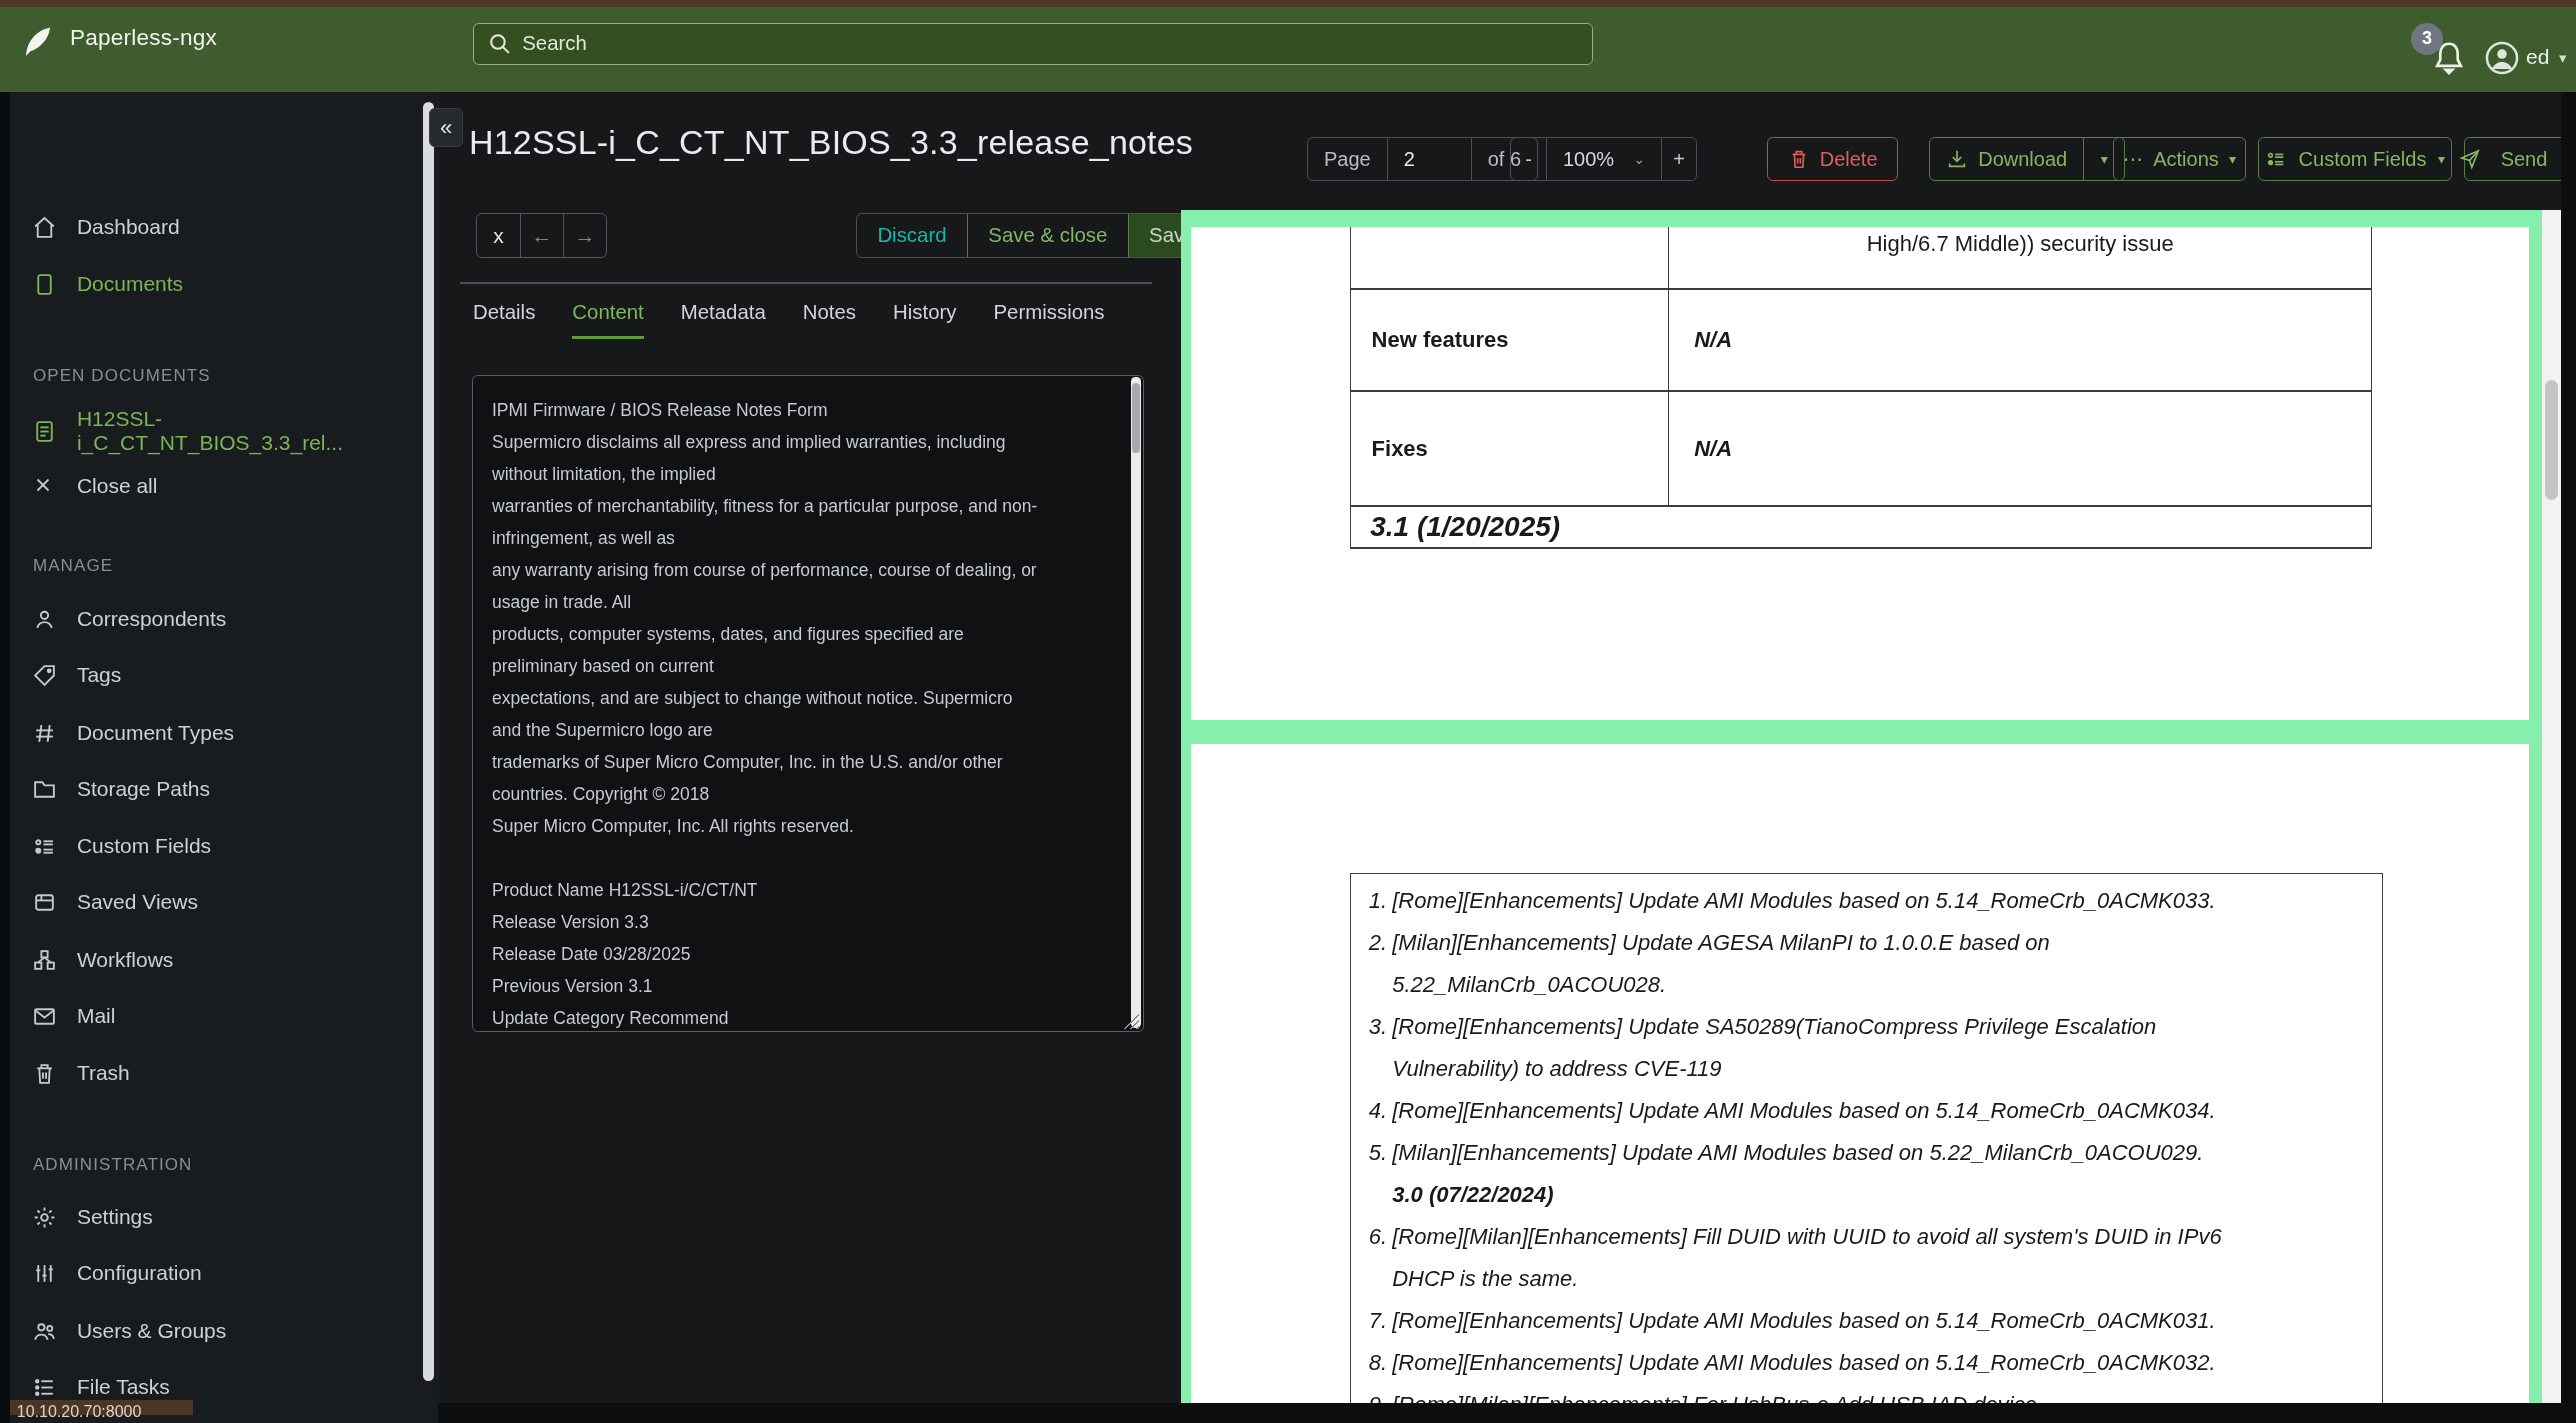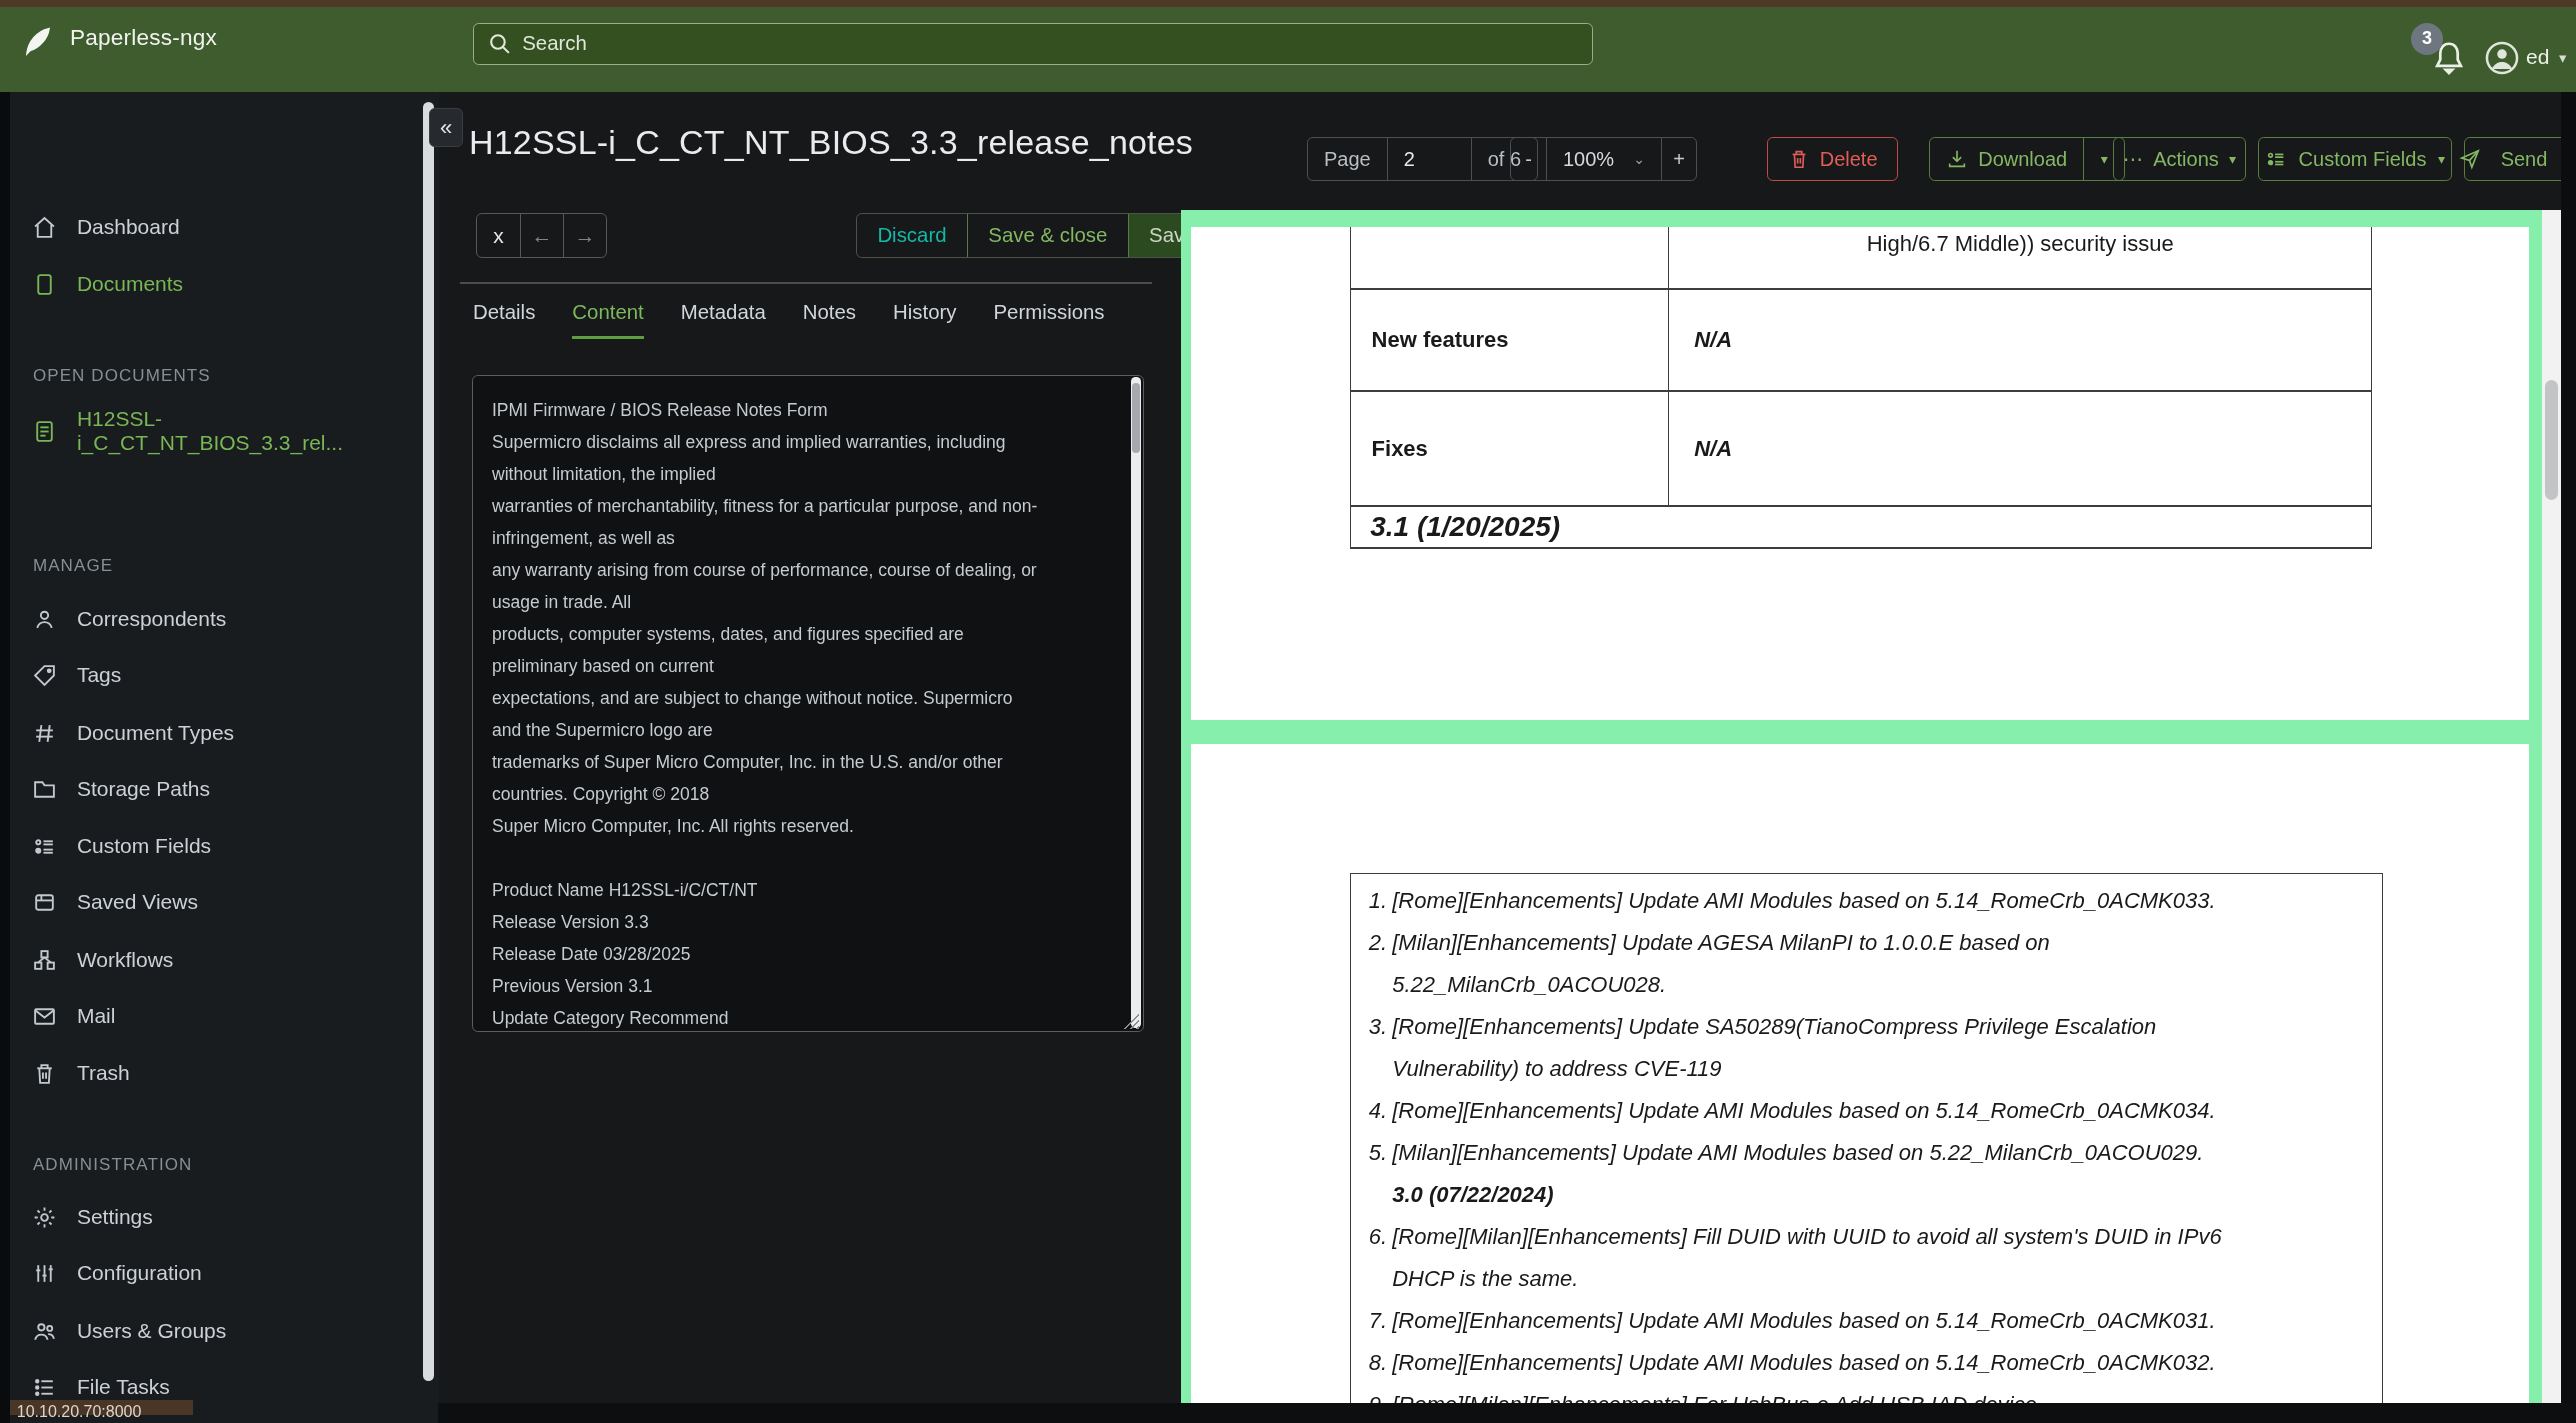--- a/index.html
+++ b/index.html
@@ -174,20 +174,29 @@
   <div class="srow green" style="top:317px">
     <span class="ic">
         <svg viewBox="0 0 24 24" width="25" height="25" fill="none" stroke="currentColor" stroke-width="1.8">
           <rect x="5" y="3" width="14" height="18" rx="2"></rect>
           <line x1="8" y1="8" x2="16" y2="8"></line>
           <line x1="8" y1="12" x2="16" y2="12"></line>
           <line x1="8" y1="16" x2="13" y2="16"></line>
         </svg>
       </span>
     <span>H12SSL-i_C_CT_NT_BIOS_3.3_rel...</span>
+  </div>
+  <div class="srow" style="top:372px">
+    <span class="ic">
+        <svg viewBox="0 0 24 24" width="22" height="22" fill="none" stroke="currentColor" stroke-width="2">
+          <line x1="6" y1="6" x2="18" y2="18"></line>
+          <line x1="18" y1="6" x2="6" y2="18"></line>
+        </svg>
+      </span>
+    <span>Close all</span>
   </div>
 
   <div class="shdr" style="top:459px">MANAGE</div>
 
   <div class="srow" style="top:505px">
     <span class="ic">
         <svg viewBox="0 0 24 24" width="25" height="25" fill="none" stroke="currentColor" stroke-width="1.8">
           <circle cx="12" cy="8" r="3.5"></circle>
           <path d="M5 20 C6.5 15.5 10 14.5 12 14.5 C14 14.5 17.5 15.5 19 20"></path>
         </svg>

